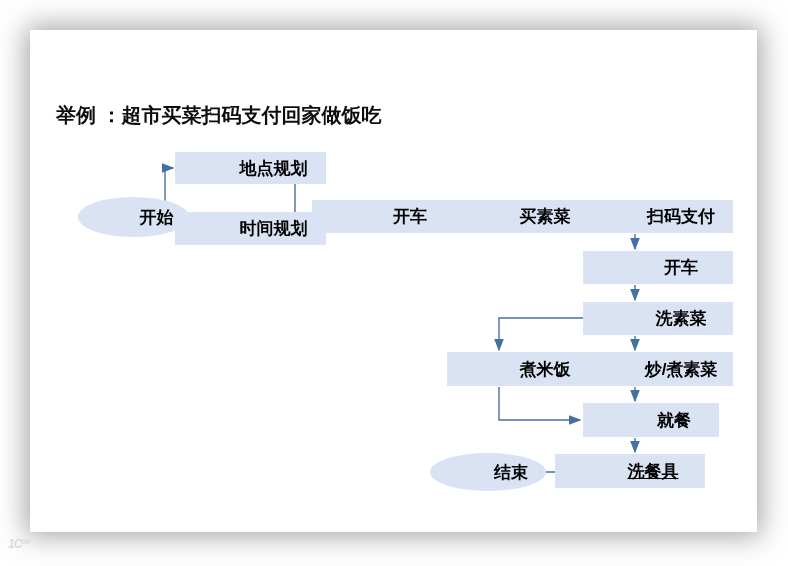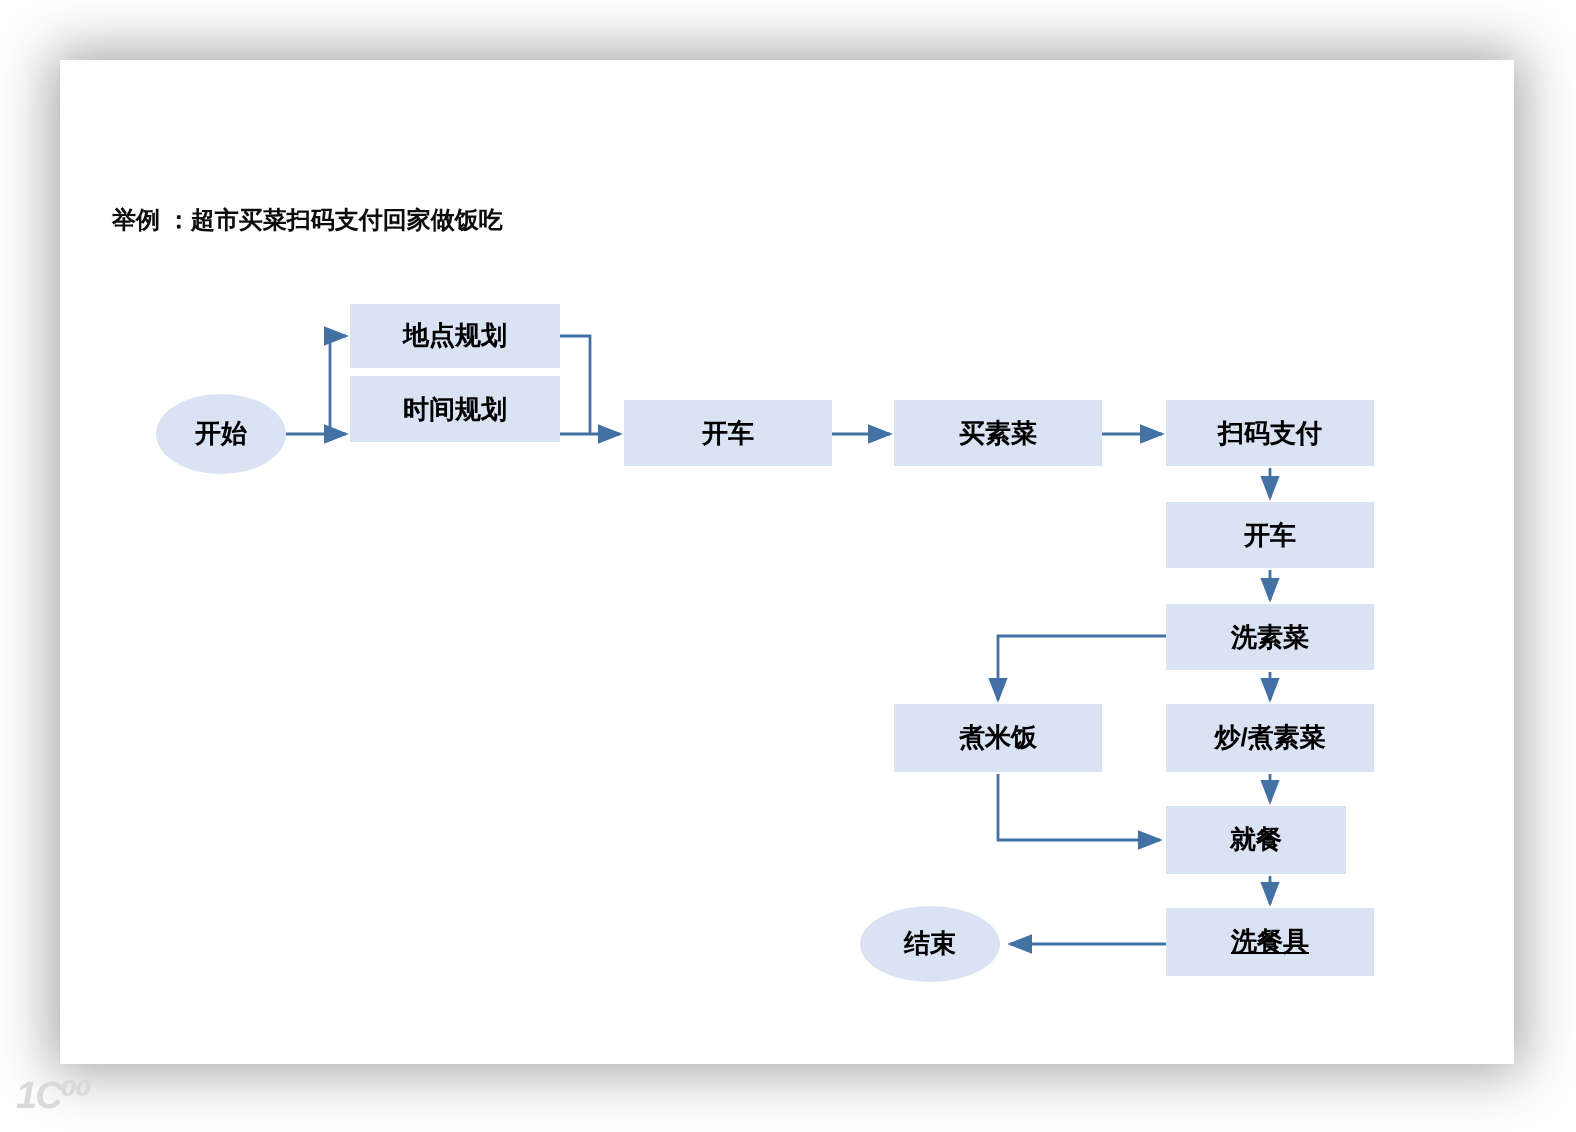--- a/index.html
+++ b/index.html
@@ -4,28 +4,28 @@
 <style>
   html,body{margin:0;padding:0;background:#ffffff;}
   body{font-family:"Liberation Sans","DejaVu Sans",sans-serif;}
   .stage{position:relative;width:788px;height:566px;overflow:hidden;background:#ffffff;}
   .slide{position:absolute;left:30px;top:30px;width:727px;height:502px;background:#ffffff;
          box-shadow:0 0 26px 4px rgba(90,90,90,0.55);}
   .title{position:absolute;top:46px;left:0;width:744px;text-align:center;margin:0;
          font-size:30px;font-weight:bold;letter-spacing:1px;color:#000000;white-space:nowrap;}
   .t-blue{color:#2e74b5;}
   .t-black{color:#0d0d0d;}
-  .subtitle{position:absolute;left:56px;top:102px;font-size:12px;font-weight:bold;color:#0d0d0d;white-space:nowrap;}
+  .subtitle{position:absolute;left:56px;top:102px;font-size:20px;font-weight:bold;color:#0d0d0d;white-space:nowrap;}
   .connectors{position:absolute;left:0;top:0;width:788px;height:566px;pointer-events:none;}
   .node{position:absolute;display:flex;align-items:center;justify-content:center;
-        background:#dae3f3;color:#000000;font-weight:bold;font-size:13px;white-space:nowrap;}
+        background:#dae3f3;color:#000000;font-weight:bold;font-size:17px;white-space:nowrap;padding-left:46px;}
   .terminal{border-radius:50%;}
   .watermark{position:absolute;left:8px;top:537px;display:flex;align-items:center;gap:4px;
              color:#d9d9d9;font-weight:bold;}
-  .wm-logo{font-size:19px;font-style:italic;letter-spacing:-1px;}
+  .wm-logo{font-size:12px;font-style:italic;letter-spacing:-1px;}
   .wm-text{font-size:18px;letter-spacing:2px;}
 </style>
 </head>
 <body>
 
 <div class="stage">
 
   <div class="slide"></div>
 
 
@@ -50,39 +50,39 @@
     <path d="M499,387 V420 H580" marker-end="url(#ah)"></path>
     <path d="M635,387 V401" marker-end="url(#ah)"></path>
     <path d="M635,438 V452" marker-end="url(#ah)"></path>
     <path d="M583,472 H505" marker-end="url(#ah)"></path>
   </svg>
 
   <div class="node terminal" style="left:78px;top:197px;width:65px;height:40px;">开始</div>
 
   <div class="node" style="left:175px;top:152px;width:105px;height:32px;">地点规划</div>
 
-  <div class="node" style="left:175px;top:188px;width:105px;height:33px;">时间规划</div>
+  <div class="node" style="left:175px;top:212px;width:105px;height:33px;">时间规划</div>
 
   <div class="node" style="left:312px;top:200px;width:104px;height:33px;">开车</div>
 
   <div class="node" style="left:447px;top:200px;width:104px;height:33px;">买素菜</div>
 
   <div class="node" style="left:583px;top:200px;width:104px;height:33px;">扫码支付</div>
 
   <div class="node" style="left:583px;top:251px;width:104px;height:33px;">开车</div>
 
   <div class="node" style="left:583px;top:302px;width:104px;height:33px;">洗素菜</div>
 
   <div class="node" style="left:447px;top:352px;width:104px;height:34px;text-align:right;">煮米饭</div>
 
   <div class="node" style="left:583px;top:352px;width:104px;height:34px;">炒/煮素菜</div>
 
   <div class="node" style="left:583px;top:403px;width:90px;height:34px;">就餐</div>
 
-  <div class="node" style="left:583px;top:454px;width:104px;height:34px;text-decoration:underline;">洗餐具</div>
+  <div class="node" style="left:555px;top:454px;width:104px;height:34px;text-decoration:underline;">洗餐具</div>
 
   <div class="node terminal" style="left:430px;top:453px;width:70px;height:38px;">结束</div>
 
   <div class="watermark">
     <span class="wm-logo">1Ϲ⁰⁰</span>
   </div>
 
 </div>
 
 </body></html>

